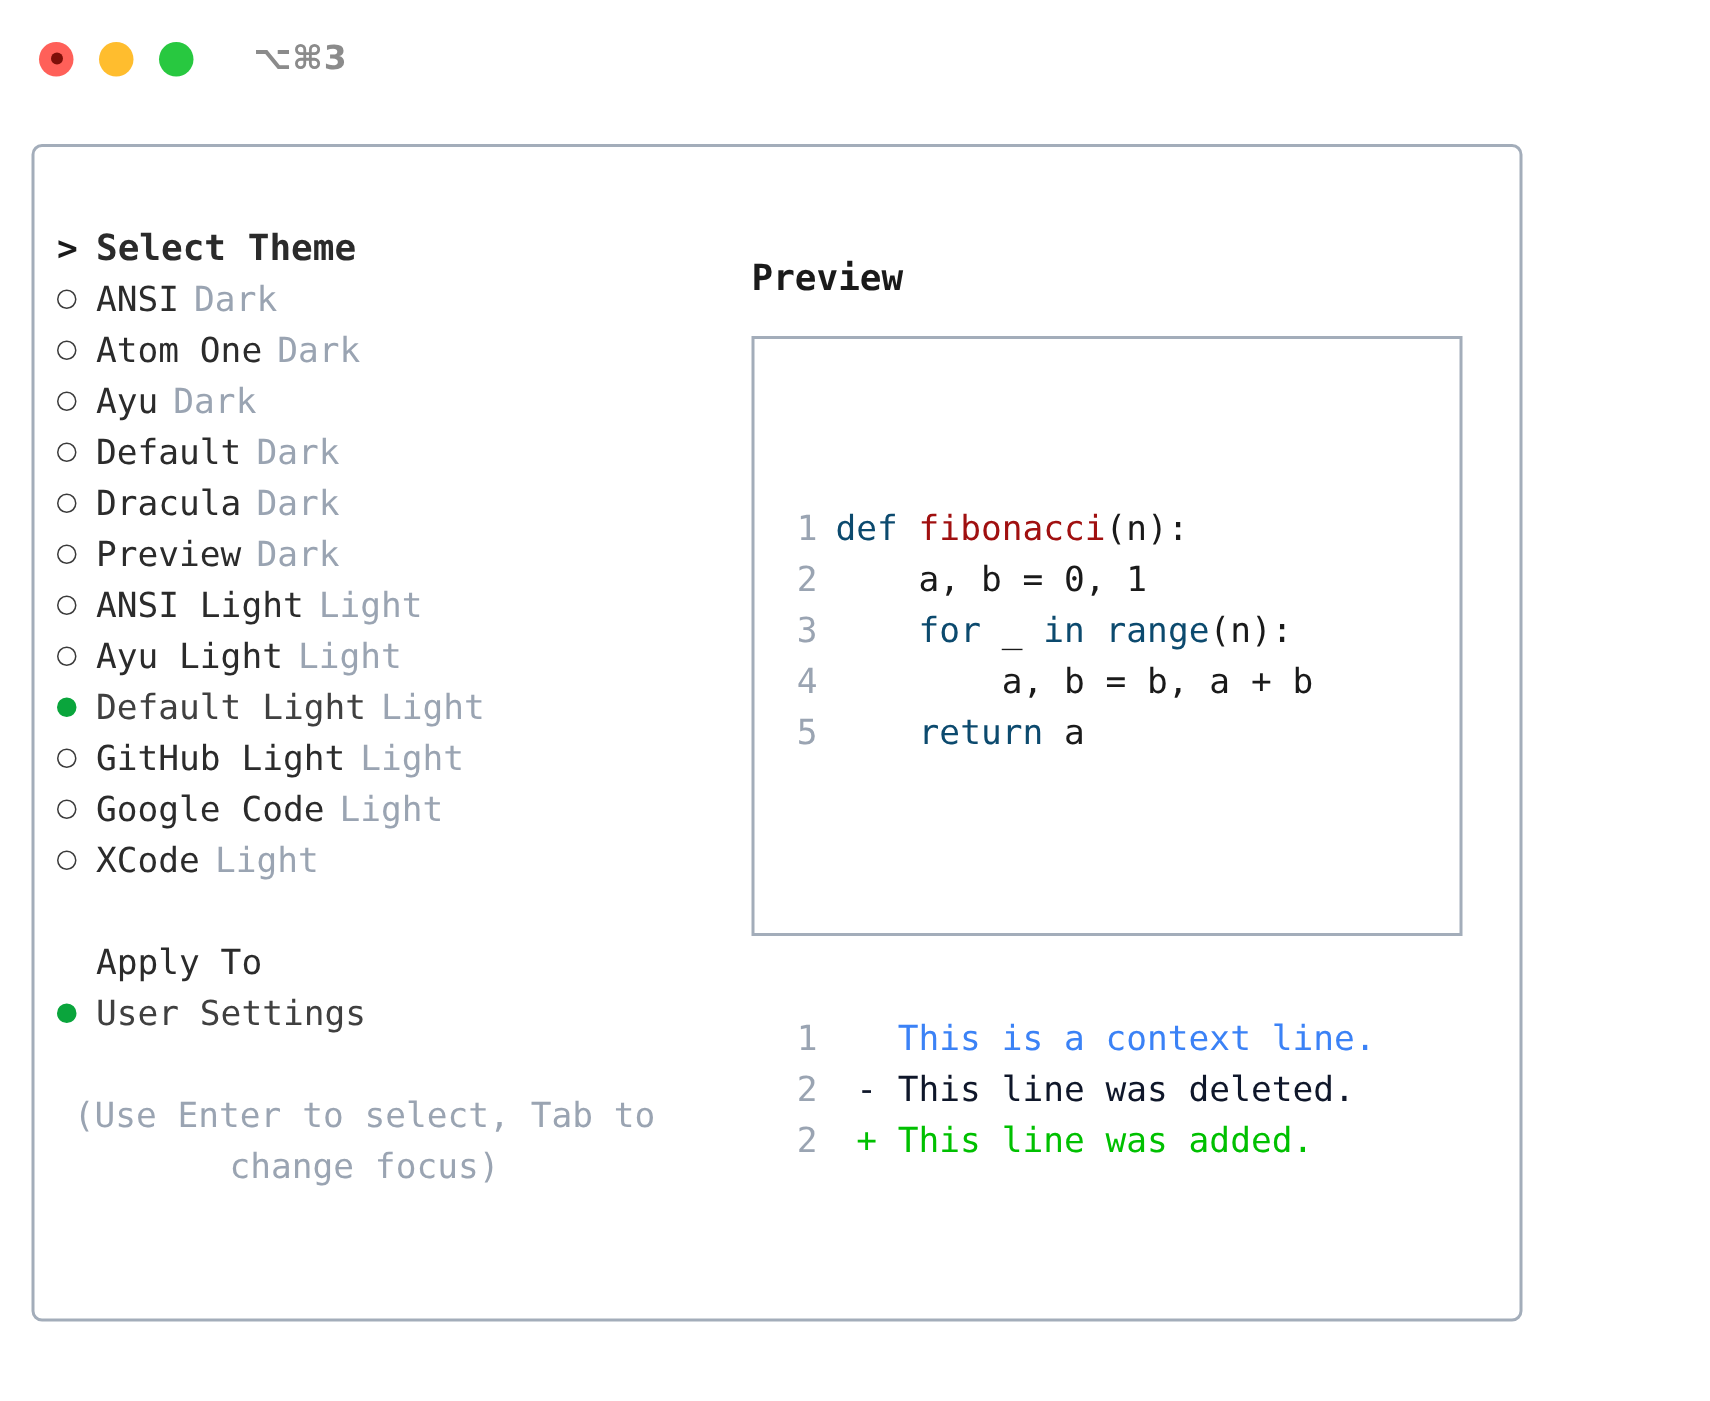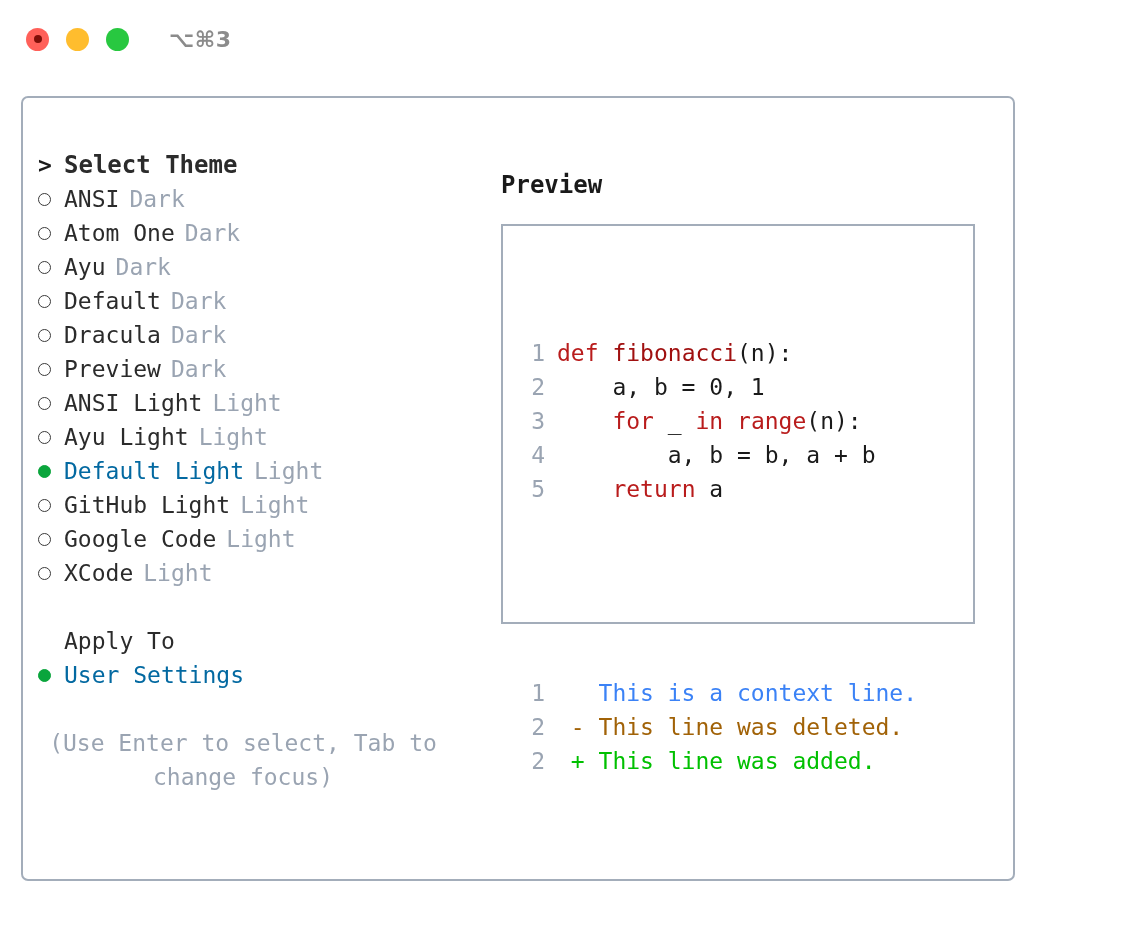--- a/index.html
+++ b/index.html
@@ -129,21 +129,21 @@
   .dot-hollow { background: transparent; border: 1.6px solid #3a3a3a; }
 
   .heading-row {
     font-weight: 700;
     color: #1a1a1a;
     font-size: 24px;
   }
   .heading-row .marker { font-weight: 700; }
 
   .label { color: #2b2b2b; text-align: right; }
-  .label-selected { color: #0369a1; }
+  .label-selected { color: #404040; }
   .tag {
     color: #9aa4b2;
     margin-left: 10px;
   }
 
   .section-gap { height: 34px; }
   .group-label {
     font-size: 23px;
     line-height: 34px;
     color: #2b2b2b;
@@ -195,28 +195,28 @@
   .lineno {
     display: inline-block;
     width: 26px;
     flex: 0 0 26px;
     text-align: right;
     color: #9aa4b2;
     margin-right: 12px;
   }
   .code-text { white-space: pre; color: #1a1a1a; }
 
-  .tok-kw   { color: #b91c1c; }
+  .tok-kw   { color: #0c4a6e; }
   .tok-fn   { color: #a01010; }
   .tok-plain{ color: #1a1a1a; }
 
   .blank-line { height: 34px; }
 
   .diff-ctx  { color: #3b82f6; }
-  .diff-del  { color: #a16207; }
+  .diff-del  { color: #0f172a; }
   .diff-add  { color: #00c000; }
 </style>
 </head>
 <body>
 
 <div class="app-window">
 
   <div class="titlebar">
     <div class="traffic-lights">
       <span class="tl tl-close"></span>

